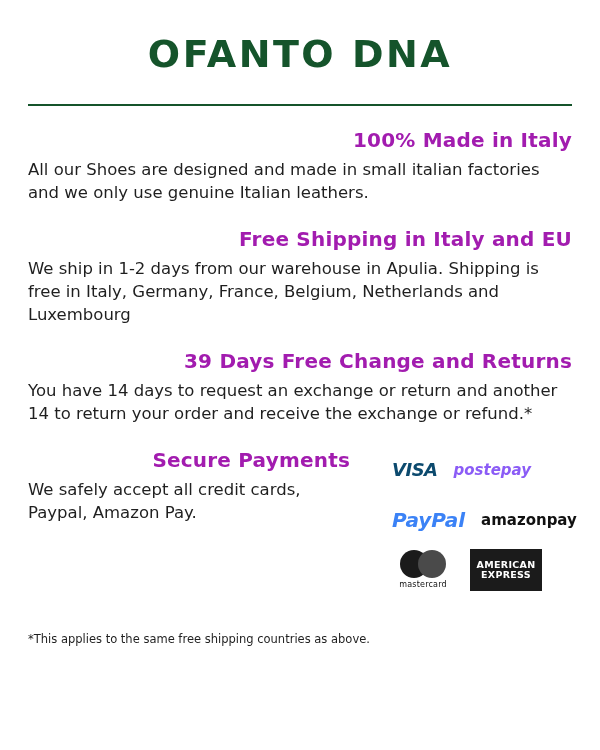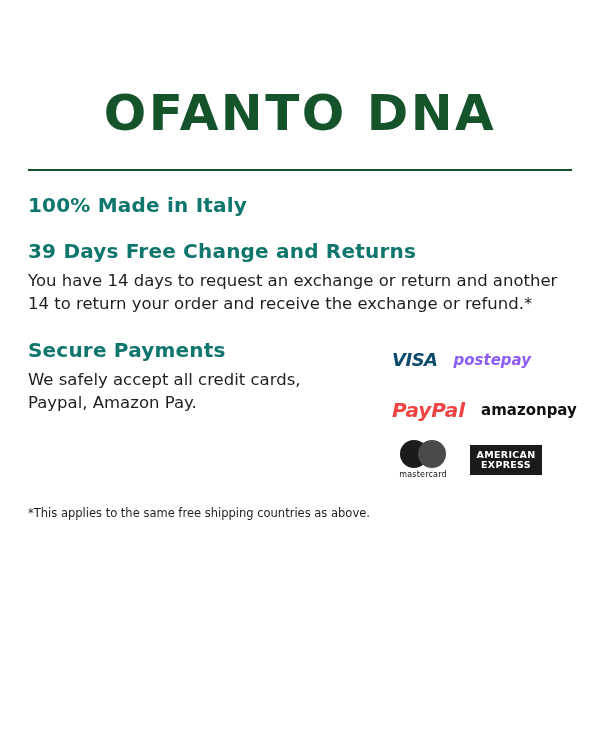--- a/index.html
+++ b/index.html
@@ -14,40 +14,41 @@
   .page {
     width: 600px;
     height: 750px;
     position: relative;
     background: #ffffff;
     padding: 0 28px;
   }
   .title {
     text-align: center;
     color: #15542b;
-    font-size: 50px;
+    font-size: 38px;
     font-weight: bold;
     letter-spacing: 2.5px;
-    padding-top: 86px;
+    padding-top: 34px;
     line-height: 1.1;
   }
   .divider {
     height: 2px;
     background: #15542b;
     margin: 28px 0 0 0;
   }
   .section {
     margin-top: 22px;
   }
   .section-heading {
-    color: #0f766e;
+    color: #a21caf;
     font-size: 20px;
     font-weight: bold;
     margin: 0 0 6px 0;
     letter-spacing: 0.2px;
+    text-align: right;
   }
   .section-body {
     color: #1f1f1f;
     font-size: 16.5px;
     line-height: 1.42;
     margin: 0;
     max-width: 540px;
   }
   .payments-wrap {
     display: flex;
@@ -91,21 +92,21 @@
     font-style: italic;
     font-size: 15px;
     color: #8b5cf6;
     font-weight: 600;
   }
   .paypal {
     font-family: "DejaVu Sans", sans-serif;
     font-weight: bold;
     font-style: italic;
     font-size: 20px;
-    color: #ef4444;
+    color: #3b82f6;
   }
   .amazonpay {
     font-family: "DejaVu Sans", sans-serif;
     font-size: 15px;
     color: #111111;
     font-weight: bold;
   }
   .amazonpay .pay { font-weight: bold; }
   .mastercard {
     display: flex;
@@ -133,51 +134,56 @@
   .mc-label {
     font-size: 8px;
     color: #111111;
     margin-top: 2px;
     letter-spacing: 0.2px;
   }
   .amex {
     background: #1b1b1b;
     color: #ffffff;
     width: 72px;
-    height: 30px;
+    height: 42px;
     display: flex;
     flex-direction: column;
     align-items: center;
     justify-content: center;
     line-height: 1.05;
   }
   .amex span {
     font-size: 9.5px;
     font-weight: bold;
     letter-spacing: 0.3px;
   }
   .footnote {
     font-size: 11.5px;
     color: #1f1f1f;
-    margin-top: 12px;
+    margin-top: 28px;
   }
 </style>
 </head>
 <body>
 
 <div class="page">
 
   <div class="title">OFANTO DNA</div>
 
   <div class="divider"></div>
 
   <div class="section">
     <h2 class="section-heading">100% Made in Italy</h2>
-  </div>
-
+    <p class="section-body">All our Shoes are designed and made in small italian factories and we only use genuine Italian leathers.</p>
+  </div>
+
+  <div class="section">
+    <h2 class="section-heading">Free Shipping in Italy and EU</h2>
+    <p class="section-body">We ship in 1-2 days from our warehouse in Apulia. Shipping is free in Italy, Germany, France, Belgium, Netherlands and Luxembourg</p>
+  </div>
 
   <div class="section">
     <h2 class="section-heading">39 Days Free Change and Returns</h2>
     <p class="section-body">You have 14 days to request an exchange or return and another 14 to return your order and receive the exchange or refund.*</p>
   </div>
 
   <div class="section payments-wrap">
     <div class="payments-left">
       <h2 class="section-heading">Secure Payments</h2>
       <p class="section-body">We safely accept all credit cards, Paypal, Amazon Pay.</p>

